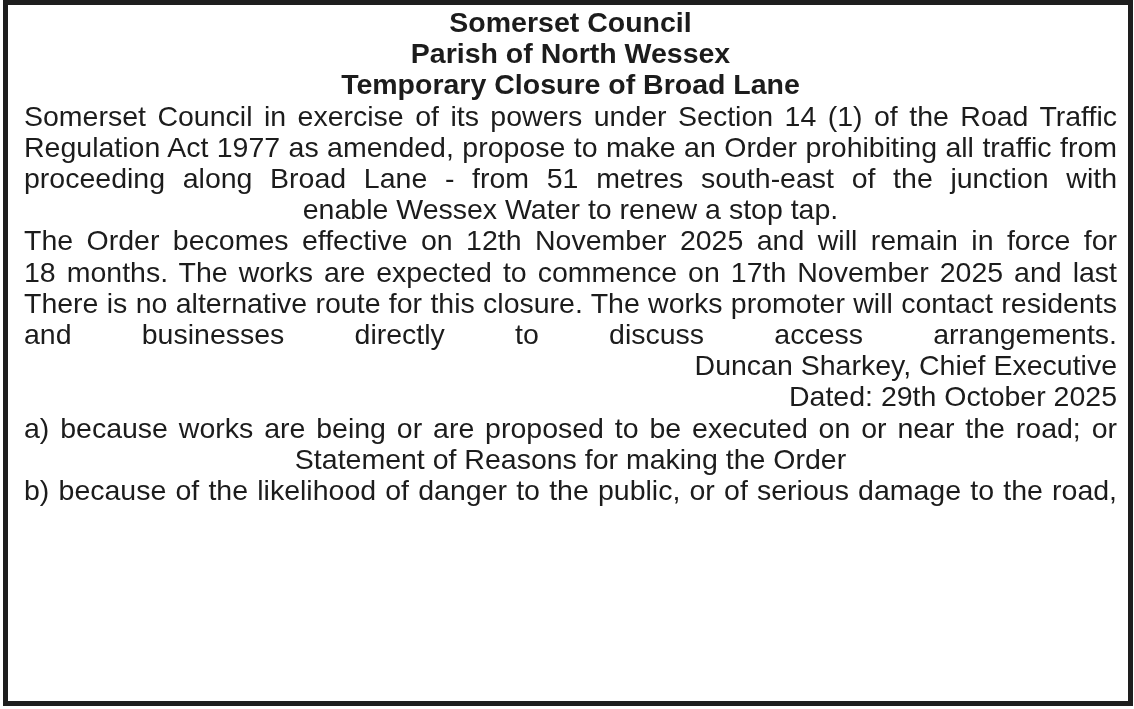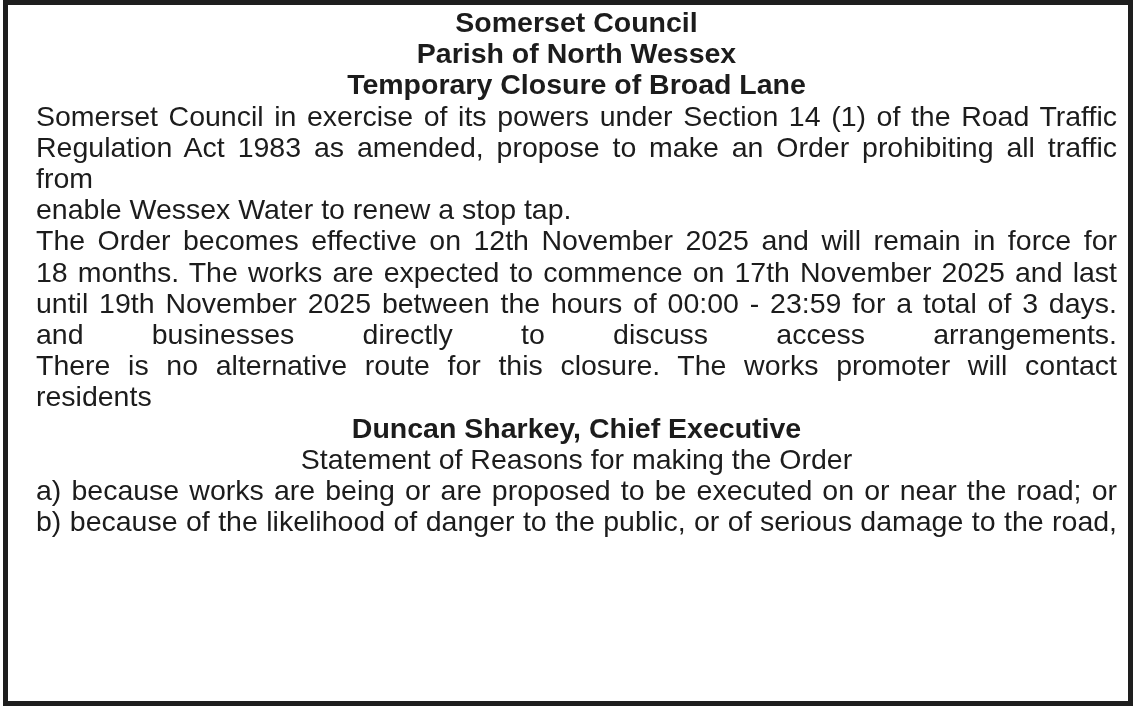--- a/index.html
+++ b/index.html
@@ -16,52 +16,53 @@
     font-family: "Liberation Sans", sans-serif;
   }
   .frame {
     position: absolute;
     top: 0;
     left: 3px;
     right: 1px;
     bottom: 3px;
     border: 5px solid #1e1e1e;
     box-sizing: border-box;
-    padding: 2px 11px 0 28px;
+    padding: 2px 11px 0 16px;
     background: #ffffff;
   }
   .line {
     font-size: 28.5px;
     line-height: 31.2px;
     color: #1c1c1c;
     letter-spacing: 0;
     white-space: normal;
   }
   .align-center  { text-align: center; }
-  .align-left    { text-align: left; }
-  .align-right   { text-align: center; font-weight: bold; }
+  .align-left    { text-align: center; }
+  .align-right   { text-align: right; }
   .align-justify { text-align: justify; text-align-last: justify; }
   .bold { font-weight: bold; }
 </style>
 </head>
 <body>
 
 <div class="sheet">
   <div class="frame" style="border-color: rgb(30, 30, 30);">
     <div id="notice-body" style="color: rgb(28, 28, 28);">
         <div class="line align-center bold">Somerset Council</div>
         <div class="line align-center bold">Parish of North Wessex</div>
         <div class="line align-center bold">Temporary Closure of Broad Lane</div>
         <div class="line align-justify">Somerset Council in exercise of its powers under Section 14 (1) of the Road Traffic</div>
-        <div class="line align-justify">Regulation Act 1983 as amended, propose to make an Order prohibiting all traffic from</div>
+        <div class="line align-justify">Regulation Act 1977 as amended, propose to make an Order prohibiting all traffic from</div>
+        <div class="line align-justify">proceeding along Broad Lane - from 51 metres south-east of the junction with</div>
         <div class="line align-left">enable Wessex Water to renew a stop tap.</div>
         <div class="line align-justify">The Order becomes effective on 12th November 2025 and will remain in force for</div>
         <div class="line align-justify">18 months. The works are expected to commence on 17th November 2025 and last</div>
-        <div class="line align-justify">until 19th November 2025 between the hours of 00:00 - 23:59 for a total of 3 days.</div>
+        <div class="line align-justify">There is no alternative route for this closure. The works promoter will contact residents</div>
         <div class="line align-justify">and businesses directly to discuss access arrangements.</div>
-        <div class="line align-justify">There is no alternative route for this closure. The works promoter will contact residents</div>
         <div class="line align-right">Duncan Sharkey, Chief Executive</div>
+        <div class="line align-right">Dated: 29th October 2025</div>
+        <div class="line align-justify">a) because works are being or are proposed to be executed on or near the road; or</div>
         <div class="line align-center">Statement of Reasons for making the Order</div>
-        <div class="line align-justify">a) because works are being or are proposed to be executed on or near the road; or</div>
         <div class="line align-justify">b) because of the likelihood of danger to the public, or of serious damage to the road,</div>
       </div>
   </div>
 </div>
 
 </body></html>

